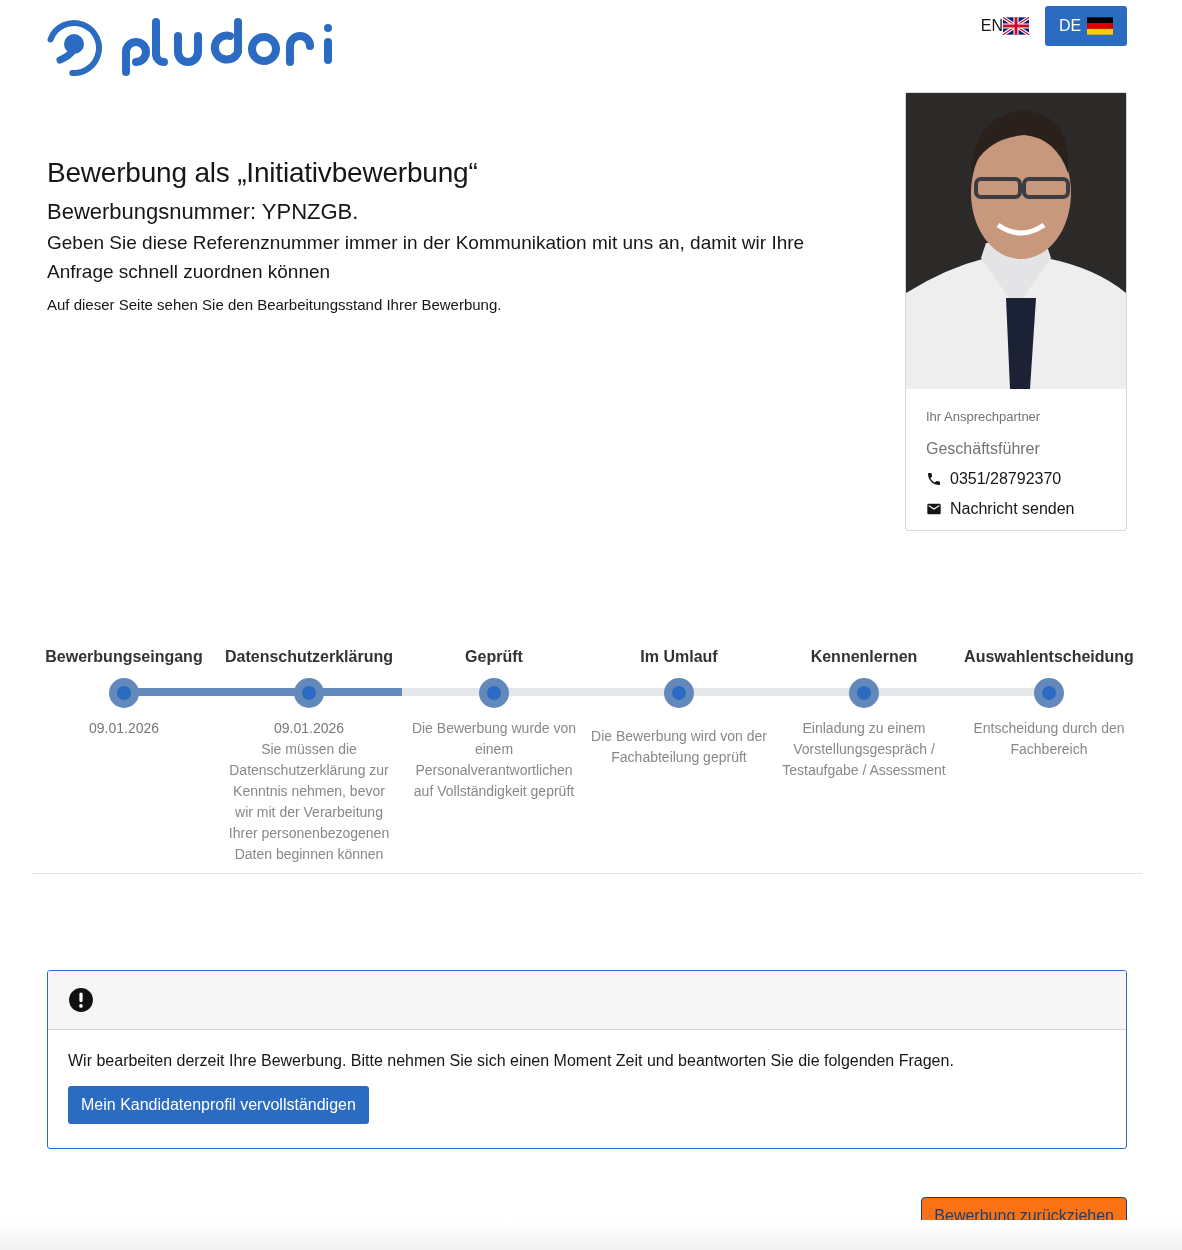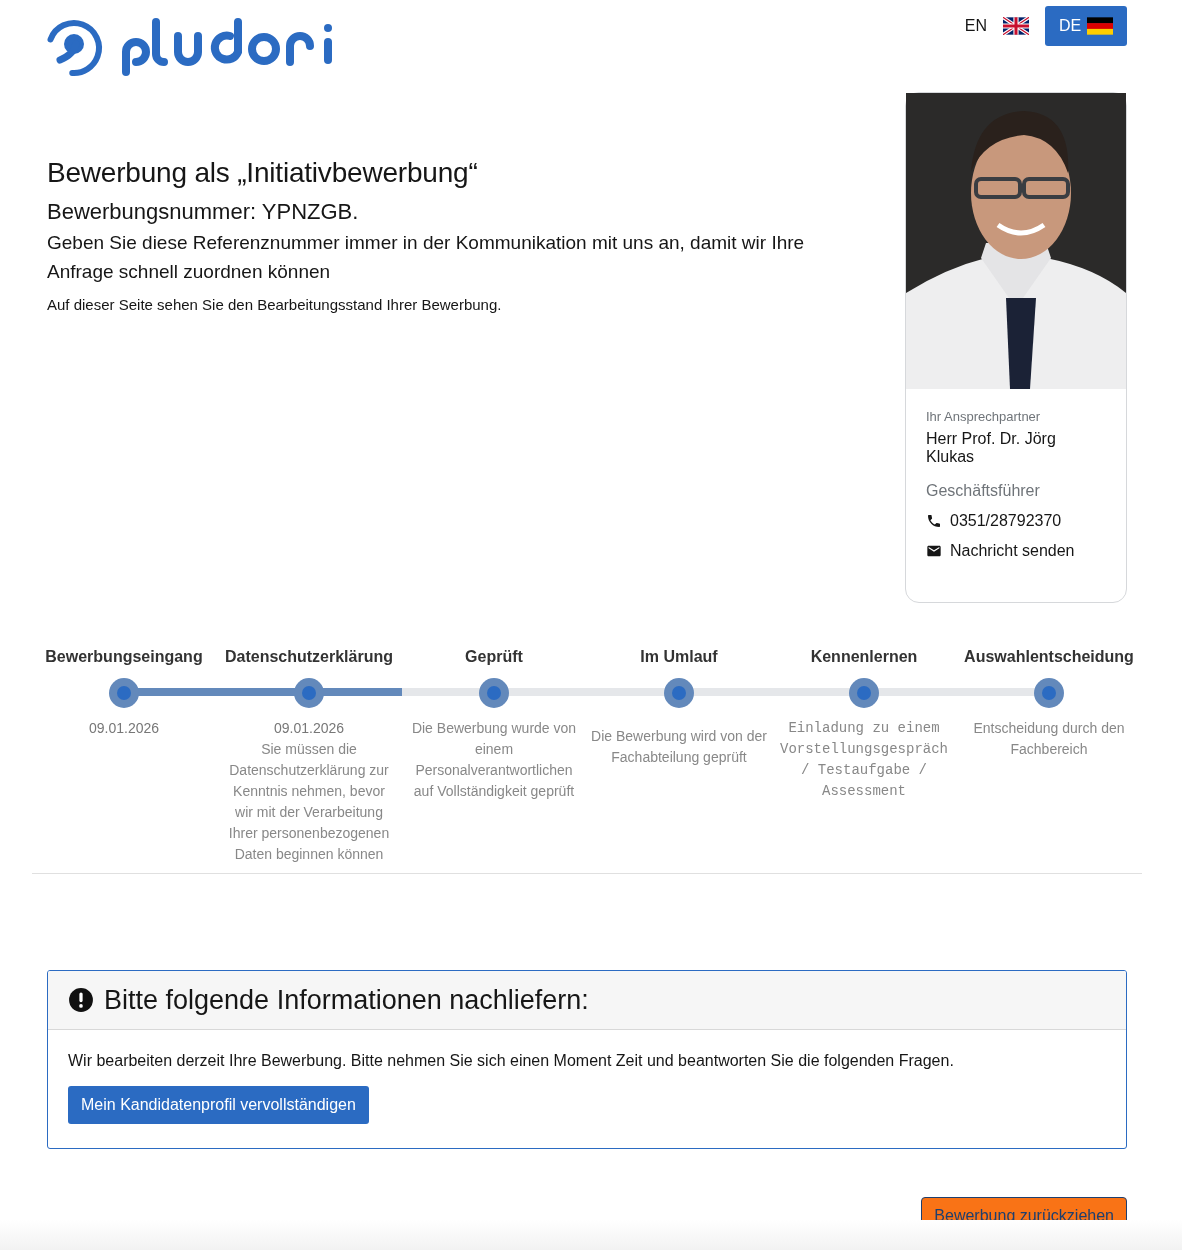--- a/index.html
+++ b/index.html
@@ -2,32 +2,32 @@
 <html><head>
 <meta charset="utf-8">
 <style>
   * { box-sizing: border-box; margin: 0; padding: 0; }
   html, body { width: 1182px; height: 1250px; background: #fff; overflow: hidden; }
   body { font-family: "Liberation Sans", "DejaVu Sans", sans-serif; color: #161616; position: relative; }
 
   .logo { position: absolute; left: 46px; top: 14px; width: 290px; height: 64px; }
 
   .lang { position: absolute; top: 6px; right: 55px; display: flex; align-items: center; gap: 16px; }
-  .lang-btn { display: flex; align-items: center; gap: 16px; font-size: 16px; height: 40px; padding: 0 0; cursor: pointer; }
+  .lang-btn { display: flex; align-items: center; gap: 0; font-size: 16px; height: 40px; padding: 0 0; cursor: pointer; }
   .lang-btn.en { color: #161616; }
   .lang-btn.de { background: #2b6bc2; color: #fff; border-radius: 3px; width: 82px; justify-content: center; gap: 6px; }
   .flag { width: 26px; height: 18px; display: inline-block; }
 
   .intro { position: absolute; left: 47px; top: 156px; width: 760px; }
   .intro h1 { font-size: 28px; font-weight: 400; line-height: 34px; letter-spacing: -0.2px; }
   .intro h2 { font-size: 22px; font-weight: 400; line-height: 28px; margin-top: 8px; }
   .intro .ref { font-size: 19px; line-height: 29px; margin-top: 2px; }
   .intro .hint { font-size: 15px; line-height: 22px; margin-top: 8px; }
 
-  .contact { position: absolute; left: 905px; top: 92px; width: 222px; height: 511px; border: 1px solid #d6d8db; border-radius: 14px; background: #fff; }
+  .contact { position: absolute; left: 905px; top: 92px; width: 222px; height: 439px; border: 1px solid #d6d8db; border-radius: 3px; background: #fff; }
   .photo { width: 220px; height: 296px; background: #2a2a2a; position: relative; overflow: hidden; }
   .contact-body { padding: 20px 20px 0 20px; }
   .c-label { font-size: 13px; color: #6f7479; }
   .c-name { font-size: 16px; margin-top: 6px; }
   .c-role { font-size: 16px; color: #6f7479; margin-top: 16px; }
   .c-row { display: flex; align-items: center; gap: 8px; font-size: 16px; margin-top: 12px; cursor: pointer; }
   .c-row svg { width: 16px; height: 16px; }
 
   .steps { position: absolute; left: 32px; top: 640px; width: 1110px; height: 234px; border-bottom: 1px solid #e0e0e0; }
   .track { position: absolute; top: 48px; left: 92px; width: 925px; height: 8px; background: #e5e7ea; }
@@ -111,21 +111,20 @@
       <ellipse cx="115" cy="100" rx="50" ry="66" fill="#c8987c"></ellipse>
       <path d="M65 78 Q70 20 118 18 Q165 20 162 80 Q150 45 118 42 Q80 45 65 78 Z" fill="#2a211c"></path>
       <rect x="70" y="86" width="44" height="18" rx="5" fill="none" stroke="#3a3d42" stroke-width="4"></rect>
       <rect x="118" y="86" width="44" height="18" rx="5" fill="none" stroke="#3a3d42" stroke-width="4"></rect>
       <path d="M92 132 Q115 148 138 132" stroke="#fff" stroke-width="5" fill="none"></path>
       <path d="M100 205 L130 205 L124 296 L104 296 Z" fill="#1b2236"></path>
     </svg>
   </div>
   <div class="contact-body">
     <div class="c-label">Ihr Ansprechpartner</div>
-    <div class="c-name">Herr Prof. Dr. Jörg Klukas</div>
     <div class="c-role">Geschäftsführer</div>
     <div class="c-row">
       <svg viewBox="0 0 24 24">
           <path fill="#161616" d="M6.6 10.8c1.4 2.8 3.8 5.1 6.6 6.6l2.2-2.2c.3-.3.7-.4 1-.2 1.1.4 2.3.6 3.6.6.6 0 1 .4 1 1V20c0 .6-.4 1-1 1C10.6 21 3 13.4 3 4c0-.6.4-1 1-1h3.5c.6 0 1 .4 1 1 0 1.3.2 2.5.6 3.6.1.3 0 .7-.2 1L6.6 10.8z"></path>
         </svg>
       <span>0351/28792370</span>
     </div>
     <div class="c-row">
       <svg viewBox="0 0 24 24">
           <path fill="#161616" d="M20 4H4c-1.1 0-2 .9-2 2v12c0 1.1.9 2 2 2h16c1.1 0 2-.9 2-2V6c0-1.1-.9-2-2-2zm0 4l-8 5-8-5V6l8 5 8-5v2z"></path>
@@ -161,38 +160,37 @@
 
   <div class="step" style="left:557px;">
     <div class="step-title">Im Umlauf</div>
     <div class="dot"></div>
     <div class="step-desc" style="margin-top:18px;">Die Bewerbung wird von der Fachabteilung geprüft</div>
   </div>
 
   <div class="step" style="left:742px;">
     <div class="step-title">Kennenlernen</div>
     <div class="dot"></div>
-    <div class="step-desc" style="margin-top:10px;font-family:Liberation Mono, monospace;">Einladung zu einem Vorstellungsgespräch / Testaufgabe / Assessment</div>
+    <div class="step-desc" style="margin-top:10px;">Einladung zu einem Vorstellungsgespräch / Testaufgabe / Assessment</div>
   </div>
 
   <div class="step" style="left:927px;">
     <div class="step-title">Auswahlentscheidung</div>
     <div class="dot"></div>
     <div class="step-desc" style="margin-top:10px; padding:0 10px;">Entscheidung durch den Fachbereich</div>
   </div>
 </div>
 
 <div class="notice">
   <div class="notice-head">
     <svg viewBox="0 0 24 24">
       <circle cx="12" cy="12" r="11" fill="#111"></circle>
       <rect x="10.5" y="5" width="3" height="9" rx="1.5" fill="#fff"></rect>
       <circle cx="12" cy="17.5" r="1.7" fill="#fff"></circle>
     </svg>
-    <span class="notice-title">Bitte folgende Informationen nachliefern:</span>
   </div>
   <div class="notice-body">
     <p class="notice-text">Wir bearbeiten derzeit Ihre Bewerbung. Bitte nehmen Sie sich einen Moment Zeit und beantworten Sie die folgenden Fragen.</p>
     <button class="btn-primary">Mein Kandidatenprofil vervollständigen</button>
   </div>
 </div>
 
 <button class="btn-outline">Bewerbung zurückziehen</button>
 
 <div class="bottom-fade"></div>

